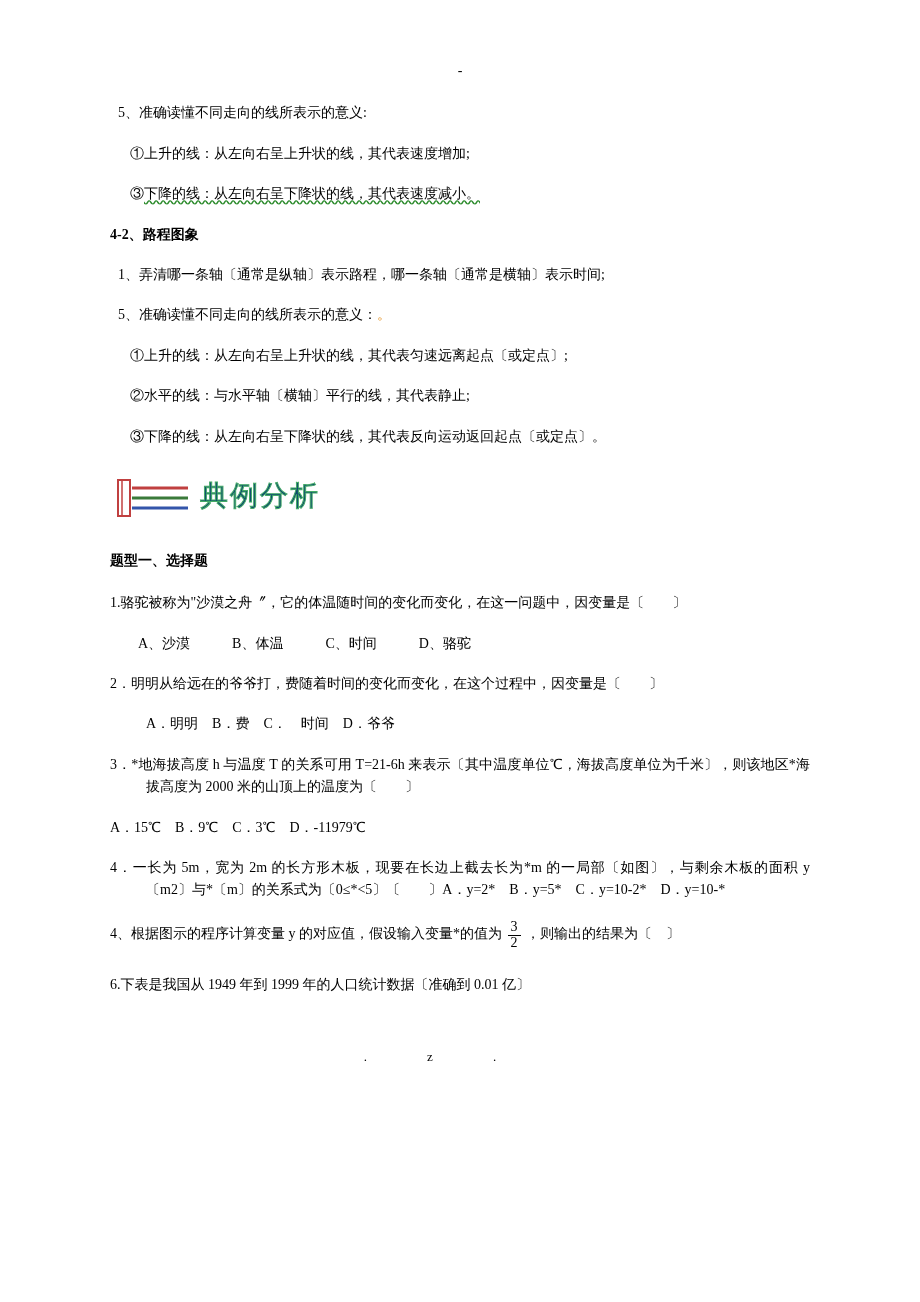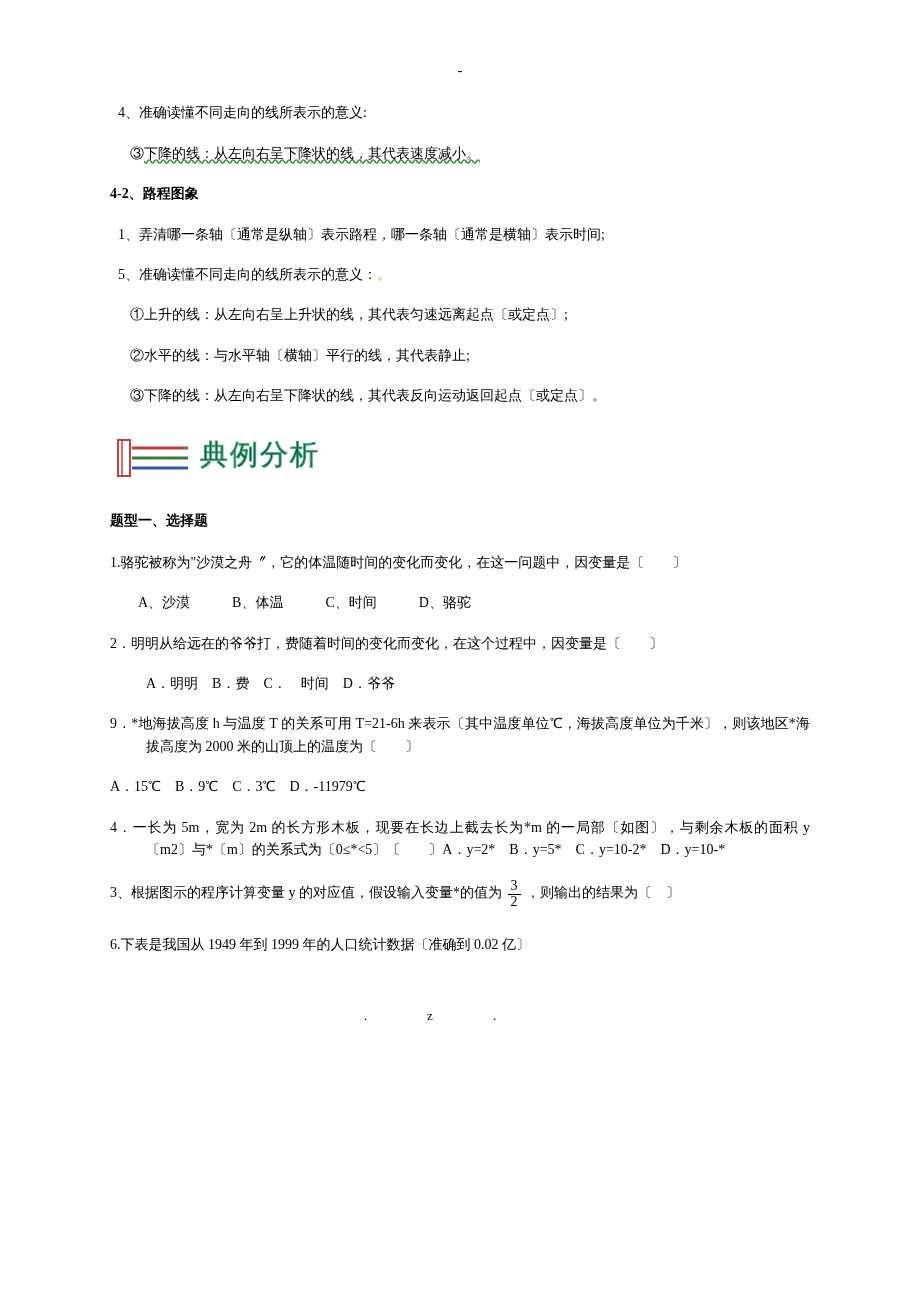--- a/index.html
+++ b/index.html
@@ -103,21 +103,22 @@
     .orange-dot {
       color: #e08000;
     }
   </style>
 </head>
 <body>
 
 <div class="page">
   <div class="top-dash">-</div>
 
-  <div class="para-body">4、准确读懂不同走向的线所表示的意义:</div>
+  <div class="para-body">5、准确读懂不同走向的线所表示的意义:</div>
+  <div class="para-sub">①上升的线：从左向右呈上升状的线，其代表速度增加;</div>
   <div class="para-sub">
     <span>③</span><span class="wavy-g">下降的线：从左向右呈下降状的线，其代表速度减小。</span>
   </div>
 
   <div class="section-bold">4-2、路程图象</div>
   <div class="para-body">1、弄清哪一条轴〔通常是纵轴〕表示路程，哪一条轴〔通常是横轴〕表示时间;</div>
   <div class="para-body">
     <span>5、准确读懂不同走向的线所表示的意义：</span><span class="orange-dot">。</span>
   </div>
   <div class="para-sub">①上升的线：从左向右呈上升状的线，其代表匀速远离起点〔或定点〕;</div>
@@ -138,32 +139,32 @@
   </div>
 
   <div class="q-section-title">题型一、选择题</div>
 
   <div class="question">1.骆驼被称为"沙漠之舟〞，它的体温随时间的变化而变化，在这一问题中，因变量是〔　　〕</div>
   <div class="options">A、沙漠　　　B、体温　　　C、时间　　　D、骆驼</div>
 
   <div class="question">2．明明从给远在的爷爷打，费随着时间的变化而变化，在这个过程中，因变量是〔　　〕</div>
   <div class="options-line">A．明明　B．费　C．　时间　D．爷爷</div>
 
-  <div class="question-indent">9．*地海拔高度 h 与温度 T 的关系可用 T=21-6h 来表示〔其中温度单位℃，海拔高度单位为千米〕，则该地区*海拔高度为 2000 米的山顶上的温度为〔　　〕</div>
+  <div class="question-indent">3．*地海拔高度 h 与温度 T 的关系可用 T=21-6h 来表示〔其中温度单位℃，海拔高度单位为千米〕，则该地区*海拔高度为 2000 米的山顶上的温度为〔　　〕</div>
   <div class="question">A．15℃　B．9℃　C．3℃　D．-11979℃</div>
 
   <div class="question-indent">4．一长为 5m，宽为 2m 的长方形木板，现要在长边上截去长为*m 的一局部〔如图〕，与剩余木板的面积 y〔m2〕与*〔m〕的关系式为〔0≤*&lt;5〕〔　　〕A．y=2*　B．y=5*　C．y=10-2*　D．y=10-*</div>
 
   <div class="question">
-    <span>3、根据图示的程序计算变量 y 的对应值，假设输入变量*的值为</span>
+    <span>4、根据图示的程序计算变量 y 的对应值，假设输入变量*的值为</span>
     <span class="frac">
       <span class="num">3</span>
       <span class="den">2</span>
     </span>
     <span>，则输出的结果为〔　〕</span>
   </div>
 
-  <div class="question" style="margin-top:24px;">6.下表是我国从 1949 年到 1999 年的人口统计数据〔准确到 0.02 亿〕</div>
+  <div class="question" style="margin-top:24px;">6.下表是我国从 1949 年到 1999 年的人口统计数据〔准确到 0.01 亿〕</div>
 
   <div class="footer">
     <span>.</span><span>z.</span>
   </div>
 </div>
 
 </body></html>

